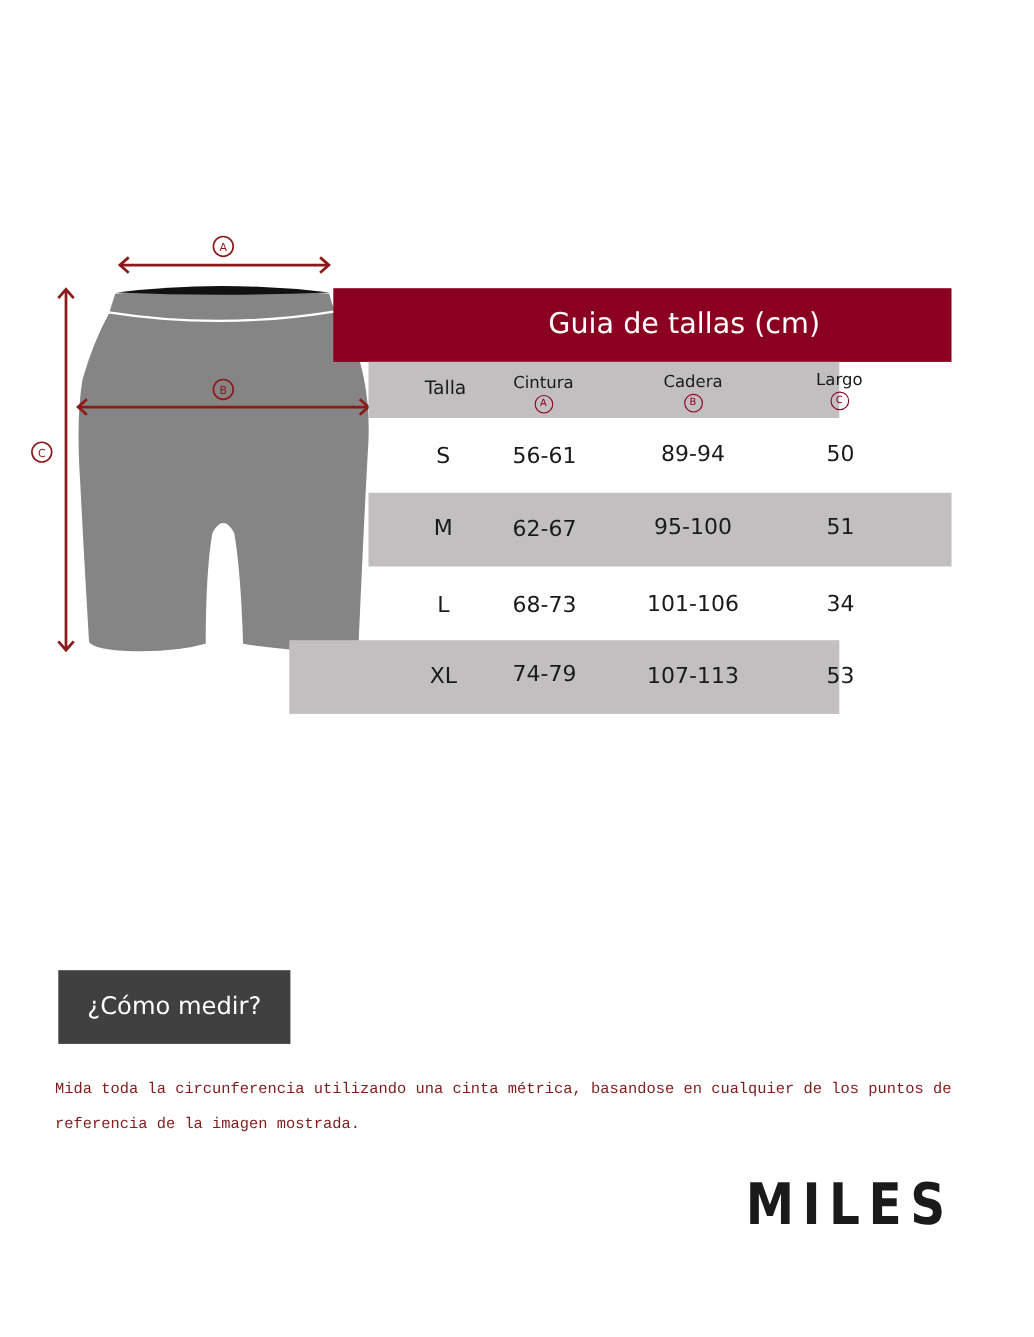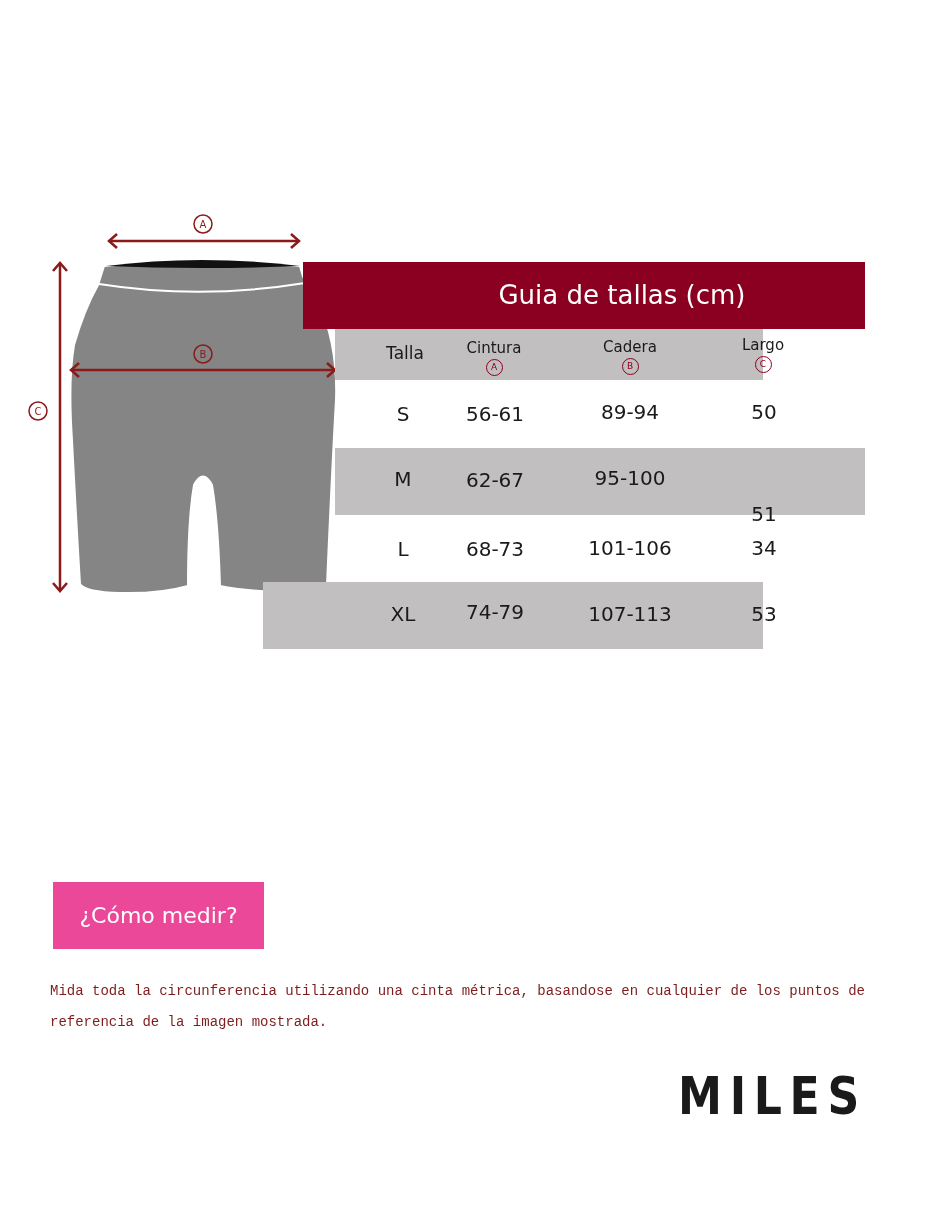--- a/index.html
+++ b/index.html
@@ -11,21 +11,21 @@
   .title-text { left:303px; top:262px; width:562px; height:67px; color:#fff;
                 font-size:26px; line-height:67px; text-align:center; padding-left:76px; box-sizing:border-box;border-radius:31px; }
   .head-row { left:335px; top:329px; width:428px; height:51px; background:#c1bfbf; }
   .row { left:335px; width:530px; height:67px; }
   .row.grey { background:#c1bfbf; }
   .row.wide { left:263px; width:500px; }
   .cell { position:absolute; text-align:center; width:140px; margin-left:-70px; font-size:20px; color:#1a1a1a; }
   .hcell { position:absolute; text-align:center; width:120px; margin-left:-60px; font-size:15px; color:#1a1a1a; }
   .badge { display:block; margin:2px auto 0; width:15px; height:15px; border:1.5px solid #8b0020;
            border-radius:50%; font-size:9px; line-height:15px; color:#8b0020; text-align:center; }
-  .how-box { left:53px; top:882px; width:211px; height:67px; background:#ec4899; color:#fff;
+  .how-box { left:53px; top:882px; width:211px; height:67px; background:#404040; color:#fff;
              font-size:22px; line-height:67px; text-align:center; }
   .desc { left:50px; top:976px; width:870px; font-size:14px; line-height:31px; color:#7f1d1d;font-family:Liberation Mono, monospace; }
   .logo { left:678px; top:1066px; font-family:"DejaVu Sans", sans-serif; font-weight:bold;
           font-size:52px; letter-spacing:9px; color:#1a1a1a; transform:scaleX(0.85); transform-origin:left top; }
 </style>
 </head>
 <body>
 
 <svg class="abs diagram" viewBox="0 0 360 620" width="360" height="620">
 
@@ -90,21 +90,21 @@
 <div class="abs row" style="top:380px;">
   <div class="cell" style="left:68px; top:22px;">S</div>
   <div class="cell" style="left:160px; top:22px;">56-61</div>
   <div class="cell" style="left:295px; top:20px;">89-94</div>
   <div class="cell" style="left:429px; top:20px;">50</div>
 </div>
 <div class="abs row grey" style="top:448px;">
   <div class="cell" style="left:68px; top:19px;">M</div>
   <div class="cell" style="left:160px; top:20px;">62-67</div>
   <div class="cell" style="left:295px; top:18px;">95-100</div>
-  <div class="cell" style="left:429px; top:18px;margin-top:36px;">51</div>
+  <div class="cell" style="left:429px; top:18px;">51</div>
 </div>
 <div class="abs row" style="top:515px;">
   <div class="cell" style="left:68px; top:22px;">L</div>
   <div class="cell" style="left:160px; top:22px;">68-73</div>
   <div class="cell" style="left:295px; top:21px;">101-106</div>
   <div class="cell" style="left:429px; top:21px;">34</div>
 </div>
 <div class="abs row grey wide" style="top:582px;">
   <div class="cell" style="left:140px; top:20px;">XL</div>
   <div class="cell" style="left:232px; top:18px;">74-79</div>

